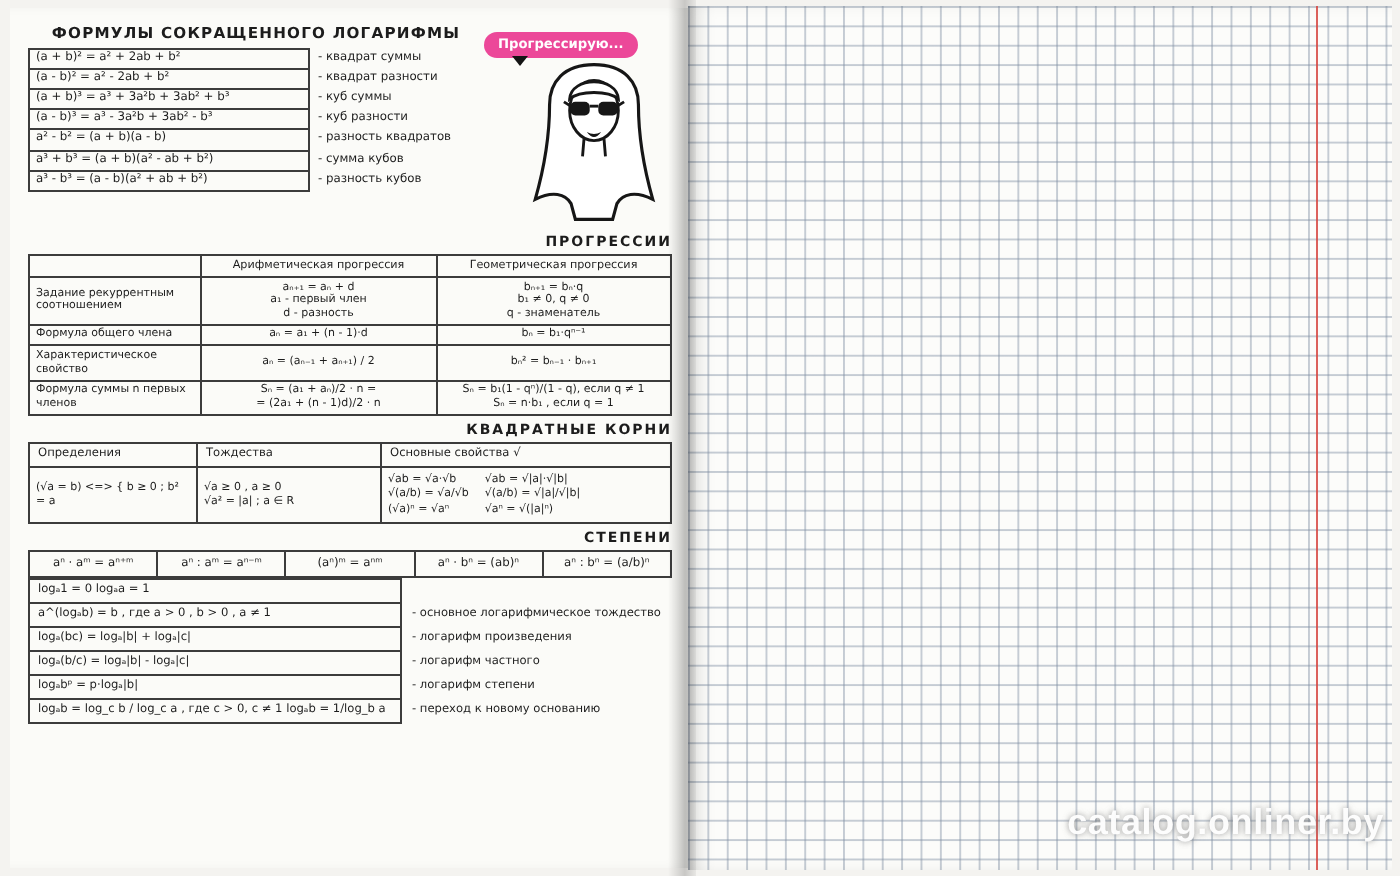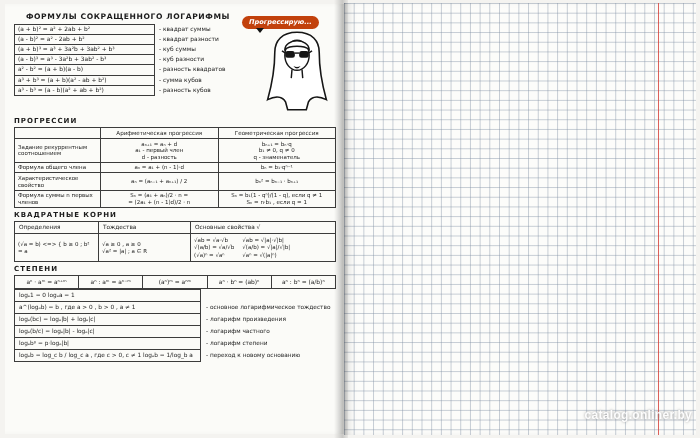--- a/index.html
+++ b/index.html
@@ -47,21 +47,21 @@
   .top-row { display:flex; }
   .top-left { width:228px; }
   .top-right { width:94px; position:relative; height:104px; }
 
   .page-title {
     font-size:7.6px; font-weight:bold; letter-spacing:.6px;
     text-align:center; margin:2px 0 3px 0; white-space:nowrap;
   }
   .sec-title {
     font-size:7px; font-weight:bold; letter-spacing:1px;
-    text-align:left; margin:3px 0 2px 0;
+    text-align:right; margin:3px 0 2px 0;
   }
 
   table { border-collapse:collapse; }
   td { vertical-align:middle; }
 
   
   table.mult { width:100%; }
   table.mult td.f {
     border:1px solid #3c3c3c; width:140px;
     font-size:5.9px; padding:1px 3px; white-space:nowrap;
@@ -96,36 +96,36 @@
   table.logs { width:100%; }
   table.logs td.f {
     border:1px solid #3c3c3c; width:186px; font-size:5.8px;
     padding:2px 4px; white-space:nowrap;
   }
   table.logs td.d { font-size:5.8px; padding-left:5px; white-space:nowrap; }
 
   
   .bubble {
     position:absolute; left:0; top:6px;
-    background:#c2410c; color:#fff;
+    background:#ec4899; color:#fff;
     font-size:6.6px; font-weight:bold;
-    padding:2.5px 7px; border-radius:7px; white-space:nowrap;font-style:italic;
+    padding:2.5px 7px; border-radius:7px; white-space:nowrap;
   }
   .bubble::after {
     content:""; position:absolute; left:14px; bottom:-4px;
     border-left:4px solid transparent; border-right:4px solid transparent;
     border-top:5px solid #141414;
   }
   .girl { position:absolute; right:-2px; top:18px; width:82px; height:86px; }
 
   
   .watermark {
     position:absolute; right:8px; bottom:16px;
     font-family:"Liberation Sans", sans-serif;
-    font-size:12px; font-weight:bold;
+    font-size:18px; font-weight:bold;
     color:rgba(255,255,255,.95);
     text-shadow:0 0 3px rgba(110,110,110,.7);
     letter-spacing:.3px;
   }
 </style>
 </head>
 <body>
 
 <div class="photo">
 

